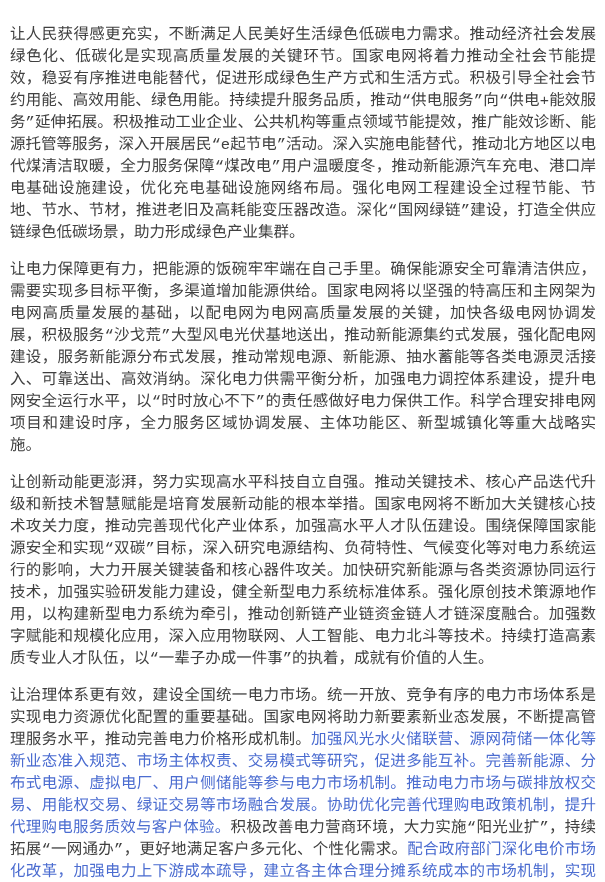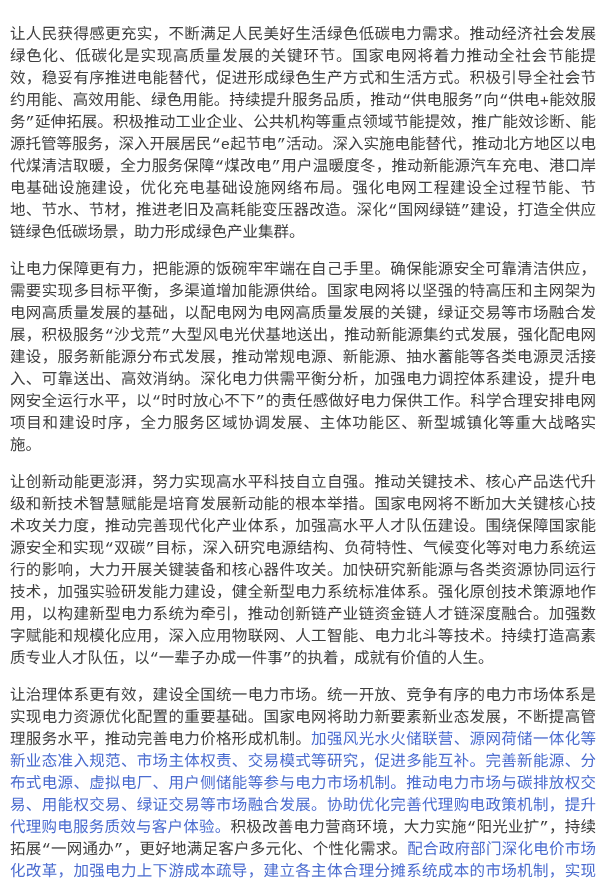--- a/index.html
+++ b/index.html
@@ -33,16 +33,16 @@
   }
   .hl {
     color: var(--highlight-color, #4b6cd0);
   }
 </style>
 </head>
 <body style="background: rgb(255, 255, 255);">
 
 <main class="article" id="article">
     <p class="para"><span>让人民获得感更充实，不断满足人民美好生活绿色低碳电力需求。推动经济社会发展绿色化、低碳化是实现高质量发展的关键环节。国家电网将着力推动全社会节能提效，稳妥有序推进电能替代，促进形成绿色生产方式和生活方式。积极引导全社会节约用能、高效用能、绿色用能。持续提升服务品质，推动“供电服务”向“供电+能效服务”延伸拓展。积极推动工业企业、公共机构等重点领域节能提效，推广能效诊断、能源托管等服务，深入开展居民“e起节电”活动。深入实施电能替代，推动北方地区以电代煤清洁取暖，全力服务保障“煤改电”用户温暖度冬，推动新能源汽车充电、港口岸电基础设施建设，优化充电基础设施网络布局。强化电网工程建设全过程节能、节地、节水、节材，推进老旧及高耗能变压器改造。深化“国网绿链”建设，打造全供应链绿色低碳场景，助力形成绿色产业集群。</span></p>
-    <p class="para"><span>让电力保障更有力，把能源的饭碗牢牢端在自己手里。确保能源安全可靠清洁供应，需要实现多目标平衡，多渠道增加能源供给。国家电网将以坚强的特高压和主网架为电网高质量发展的基础，以配电网为电网高质量发展的关键，绿证交易等市场融合发展，积极服务“沙戈荒”大型风电光伏基地送出，推动新能源集约式发展，强化配电网建设，服务新能源分布式发展，推动常规电源、新能源、抽水蓄能等各类电源灵活接入、可靠送出、高效消纳。深化电力供需平衡分析，加强电力调控体系建设，提升电网安全运行水平，以“时时放心不下”的责任感做好电力保供工作。科学合理安排电网项目和建设时序，全力服务区域协调发展、主体功能区、新型城镇化等重大战略实施。</span></p>
+    <p class="para"><span>让电力保障更有力，把能源的饭碗牢牢端在自己手里。确保能源安全可靠清洁供应，需要实现多目标平衡，多渠道增加能源供给。国家电网将以坚强的特高压和主网架为电网高质量发展的基础，以配电网为电网高质量发展的关键，加快各级电网协调发展，积极服务“沙戈荒”大型风电光伏基地送出，推动新能源集约式发展，强化配电网建设，服务新能源分布式发展，推动常规电源、新能源、抽水蓄能等各类电源灵活接入、可靠送出、高效消纳。深化电力供需平衡分析，加强电力调控体系建设，提升电网安全运行水平，以“时时放心不下”的责任感做好电力保供工作。科学合理安排电网项目和建设时序，全力服务区域协调发展、主体功能区、新型城镇化等重大战略实施。</span></p>
     <p class="para"><span>让创新动能更澎湃，努力实现高水平科技自立自强。推动关键技术、核心产品迭代升级和新技术智慧赋能是培育发展新动能的根本举措。国家电网将不断加大关键核心技术攻关力度，推动完善现代化产业体系，加强高水平人才队伍建设。围绕保障国家能源安全和实现“双碳”目标，深入研究电源结构、负荷特性、气候变化等对电力系统运行的影响，大力开展关键装备和核心器件攻关。加快研究新能源与各类资源协同运行技术，加强实验研发能力建设，健全新型电力系统标准体系。强化原创技术策源地作用，以构建新型电力系统为牵引，推动创新链产业链资金链人才链深度融合。加强数字赋能和规模化应用，深入应用物联网、人工智能、电力北斗等技术。持续打造高素质专业人才队伍，以“一辈子办成一件事”的执着，成就有价值的人生。</span></p>
     <p class="para"><span>让治理体系更有效，建设全国统一电力市场。统一开放、竞争有序的电力市场体系是实现电力资源优化配置的重要基础。国家电网将助力新要素新业态发展，不断提高管理服务水平，推动完善电力价格形成机制。</span><span class="hl">加强风光水火储联营、源网荷储一体化等新业态准入规范、市场主体权责、交易模式等研究，促进多能互补。完善新能源、分布式电源、虚拟电厂、用户侧储能等参与电力市场机制。推动电力市场与碳排放权交易、用能权交易、绿证交易等市场融合发展。协助优化完善代理购电政策机制，提升代理购电服务质效与客户体验。</span><span>积极改善电力营商环境，大力实施“阳光业扩”，持续拓展“一网通办”，更好地满足客户多元化、个性化需求。</span><span class="hl">配合政府部门深化电价市场化改革，加强电力上下游成本疏导，建立各主体合理分摊系统成本的市场机制，实现多层次各类市场高效协同运作。</span></p>
   </main>
 
 </body></html>

